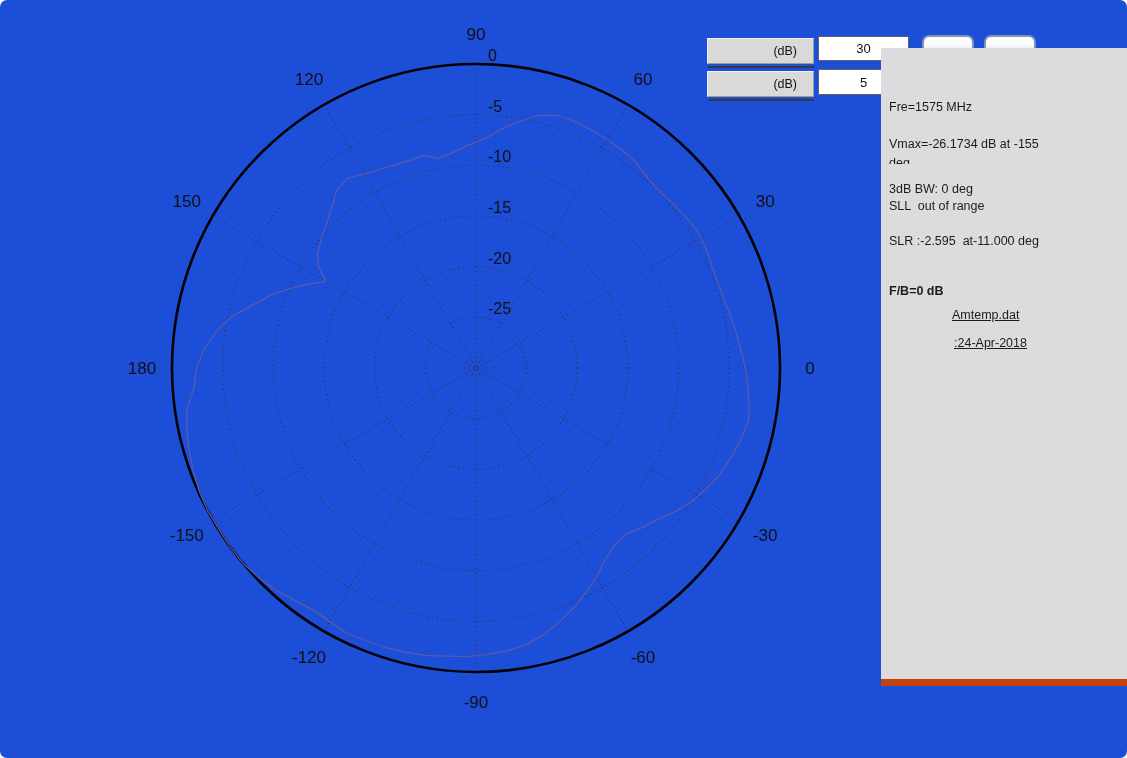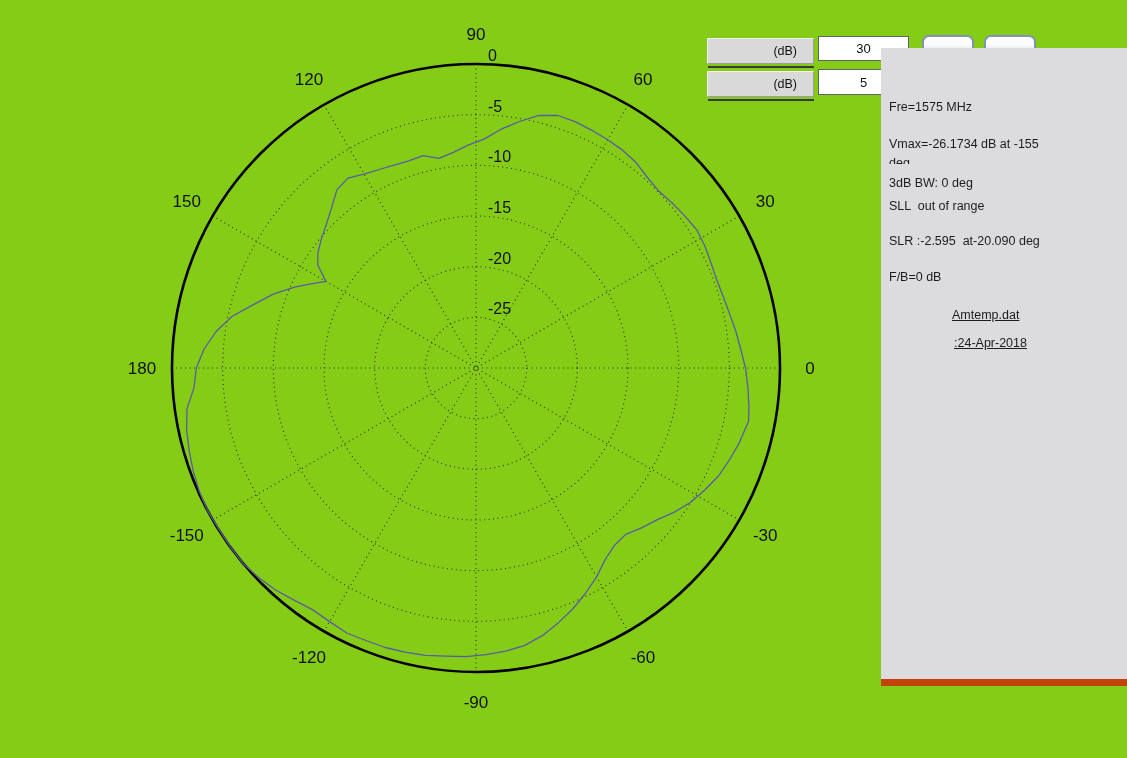--- a/index.html
+++ b/index.html
@@ -1,17 +1,17 @@
 <!DOCTYPE html>
 <html><head>
 <meta charset="utf-8">
 <style>
   html,body{margin:0;padding:0;background:#ffffff;}
-  .stage{position:relative;width:1127px;height:758px;background:#84cc16;overflow:hidden;
-         font-family:"Liberation Sans", sans-serif;}
+  .stage{position:relative;width:1127px;height:758px;background:#1d4ed8;overflow:hidden;
+         font-family:"Liberation Sans", sans-serif;border-radius:7px;}
   svg text{font-family:"Liberation Sans", sans-serif;}
   .ctl-label{position:absolute;background:#d9d9d9;border-top:1px solid #f2f2f2;border-left:1px solid #eeeeee;
              border-right:1px solid #9c9c9c;border-bottom:1px solid #9c9c9c;
              font-size:12.5px;color:#111;display:flex;align-items:center;justify-content:flex-end;
              padding-right:16px;box-sizing:border-box;}
   .shadow-line{position:absolute;background:#3a3a3a;height:2px;}
   .btn-shadow{position:absolute;background:#8a8a8a;height:2px;}
   .editbox{position:absolute;background:#ffffff;border:1px solid #5f646b;box-sizing:border-box;
            font-size:13px;color:#111;text-align:center;font-family:"Liberation Sans", sans-serif;
            padding:0;outline:none;}
@@ -85,21 +85,21 @@
   <button class="mbtn" style="left:922px;top:35px;"></button>
   <div class="btn-shadow" style="left:922px;top:61px;width:56px;"></div>
   <button class="mbtn" style="left:984px;top:35px;"></button>
   <div class="btn-shadow" style="left:984px;top:61px;width:56px;"></div>
 
   
   <div class="info-panel">
     <div class="iline" style="top:52px;">Fre=1575 MHz</div>
     <div class="iline" style="top:89px;">Vmax=-26.1734 dB at -155</div>
     <div class="iline iline-clip" style="top:108px;text-align:right;">deg</div>
-    <div class="iline" style="top:128px;">3dB BW: 0 deg</div>
+    <div class="iline" style="top:134px;">3dB BW: 0 deg</div>
     <div class="iline" style="top:151px;">SLL  out of range</div>
-    <div class="iline" style="top:186px;">SLR :-2.595  at-20.090 deg</div>
-    <div class="iline" style="top:222px;">F/B=0 dB</div>
+    <div class="iline" style="top:186px;">SLR :-2.595  at-11.000 deg</div>
+    <div class="iline" style="top:236px;font-weight:bold;">F/B=0 dB</div>
     <div class="iline" style="top:260px;left:71px;text-decoration:underline;">Amtemp.dat</div>
     <div class="iline" style="top:288px;left:73px;text-decoration:underline;">:24-Apr-2018</div>
   </div>
 
 </div>
 
 </body></html>

